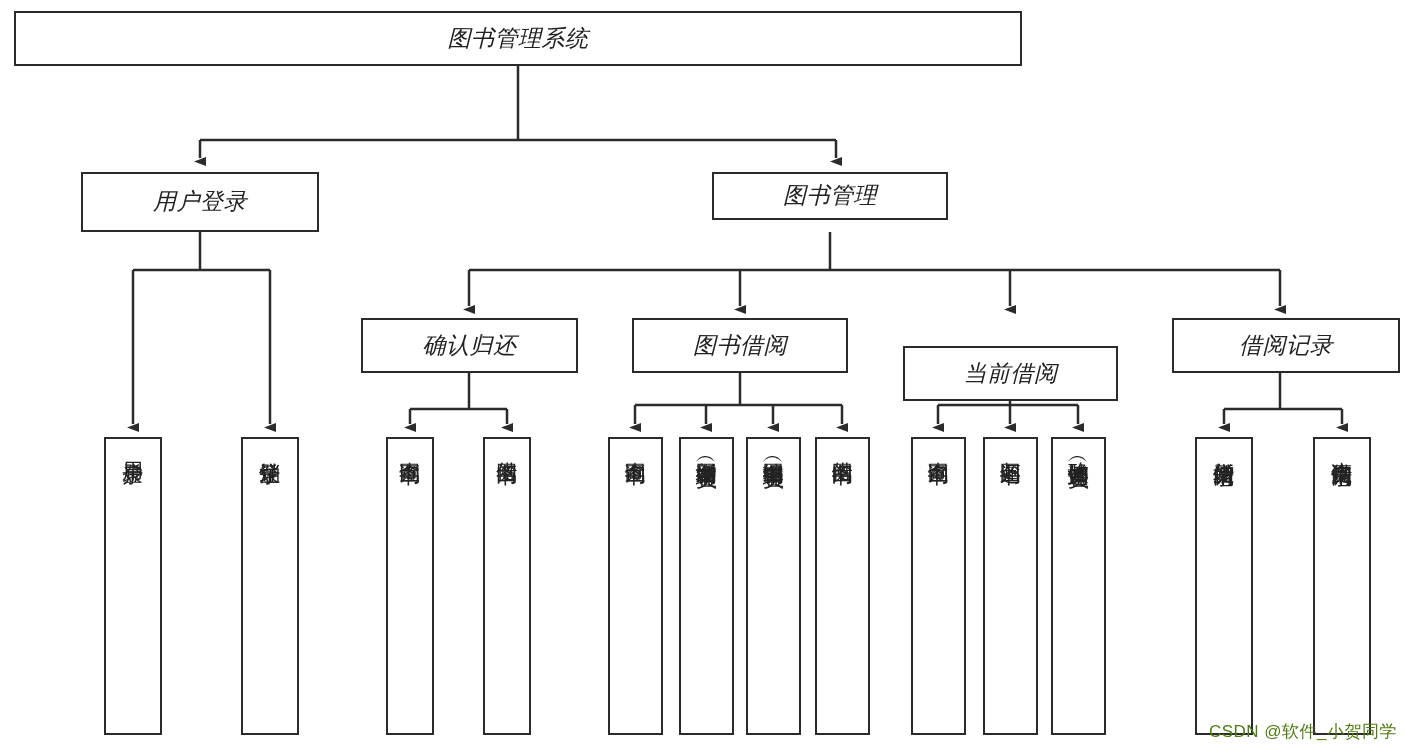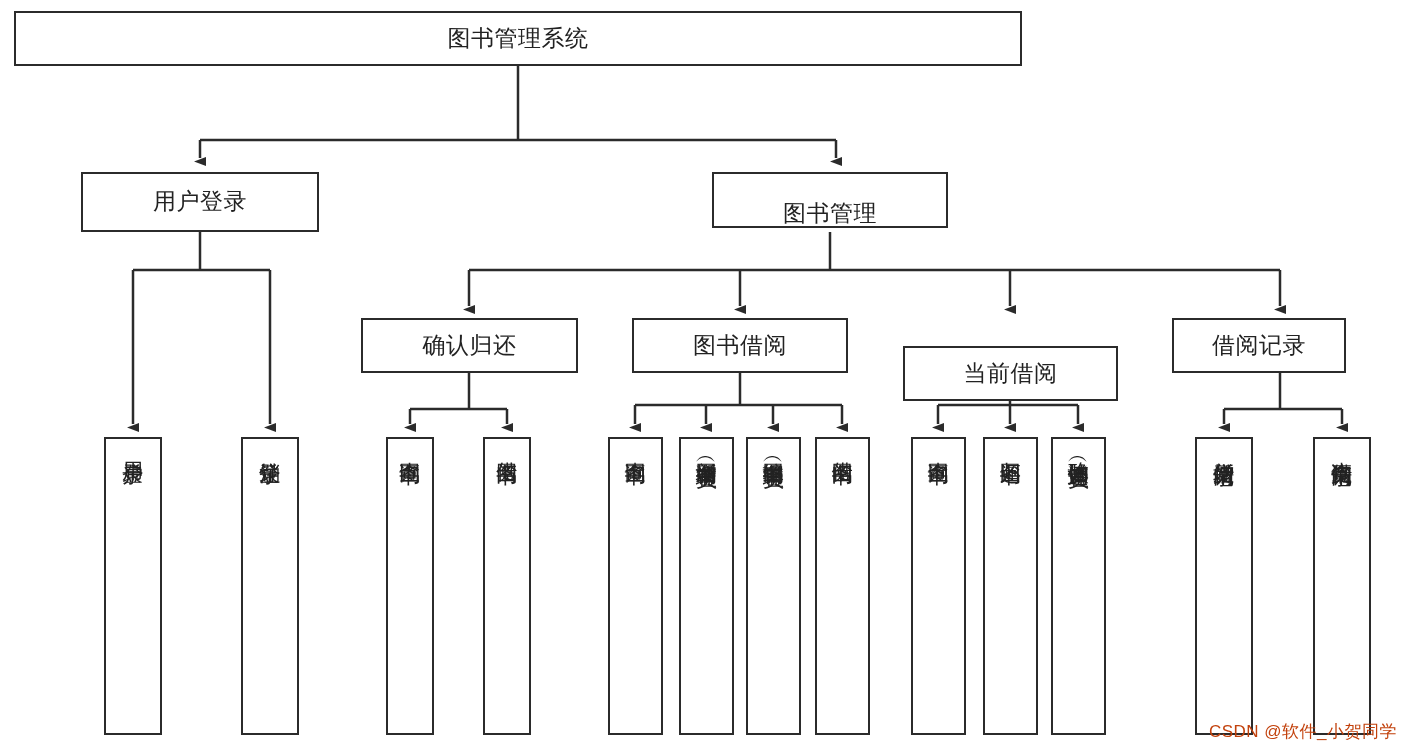--- a/index.html
+++ b/index.html
@@ -24,20 +24,21 @@
     background: #ffffff;
     display: flex;
     align-items: center;
     justify-content: center;
     color: #222222;
   }
   .node.horizontal {
     font-size: 23px;
     letter-spacing: 0.5px;
     line-height: 1.1;
+    font-style: italic;
   }
   .node.vertical {
     writing-mode: vertical-rl;
     text-orientation: upright;
     font-size: 21px;
     line-height: 1.32;
     letter-spacing: 1px;
     padding-top: 6px;
     padding-bottom: 6px;
     justify-content: flex-start;
@@ -60,21 +61,21 @@
     fill: none;
   }
   .arrowhead {
     fill: #2b2b2b;
   }
   #watermark {
     position: absolute;
     right: 8px;
     bottom: 4px;
     font-size: 17px;
-    color: #c2410c;
+    color: #4d7c0f;
     letter-spacing: 0.5px;
     white-space: nowrap;
   }
 </style>
 </head>
 <body>
 
 <div id="canvas">
 
   <svg class="wires" viewBox="0 0 1405 747" xmlns="http://www.w3.org/2000/svg">
@@ -125,34 +126,34 @@
     <path class="wire" d="M 1342,409 L 1342,424" marker-end="url(#arrow)"></path>
   </svg>
 
   <div class="node horizontal" style="left:14px; top:11px; width:1008px; height:55px;">
     <span>图书管理系统</span>
   </div>
 
   <div class="node horizontal" style="left:81px; top:172px; width:238px; height:60px;">
     <span>用户登录</span>
   </div>
-  <div class="node horizontal" style="left:712px; top:172px; width:236px; height:56px;align-items:flex-end;">
+  <div class="node horizontal" style="left:712px; top:172px; width:236px; height:48px;">
     <span>图书管理</span>
   </div>
 
   <div class="node horizontal" style="left:361px; top:318px; width:217px; height:55px;">
     <span>确认归还</span>
   </div>
   <div class="node horizontal" style="left:632px; top:318px; width:216px; height:55px;">
     <span>图书借阅</span>
   </div>
   <div class="node horizontal" style="left:903px; top:318px; width:215px; height:55px;margin-top:28px;">
     <span>当前借阅</span>
   </div>
-  <div class="node horizontal" style="left:1172px; top:318px; width:174px; height:55px;">
+  <div class="node horizontal" style="left:1172px; top:318px; width:228px; height:55px;">
     <span>借阅记录</span>
   </div>
 
   <div class="node vertical" style="left:104px; top:437px; width:58px; height:298px;">
     <span>用户登录</span>
   </div>
   <div class="node vertical" style="left:241px; top:437px; width:58px; height:298px;">
     <span>注销登录</span>
   </div>
 

